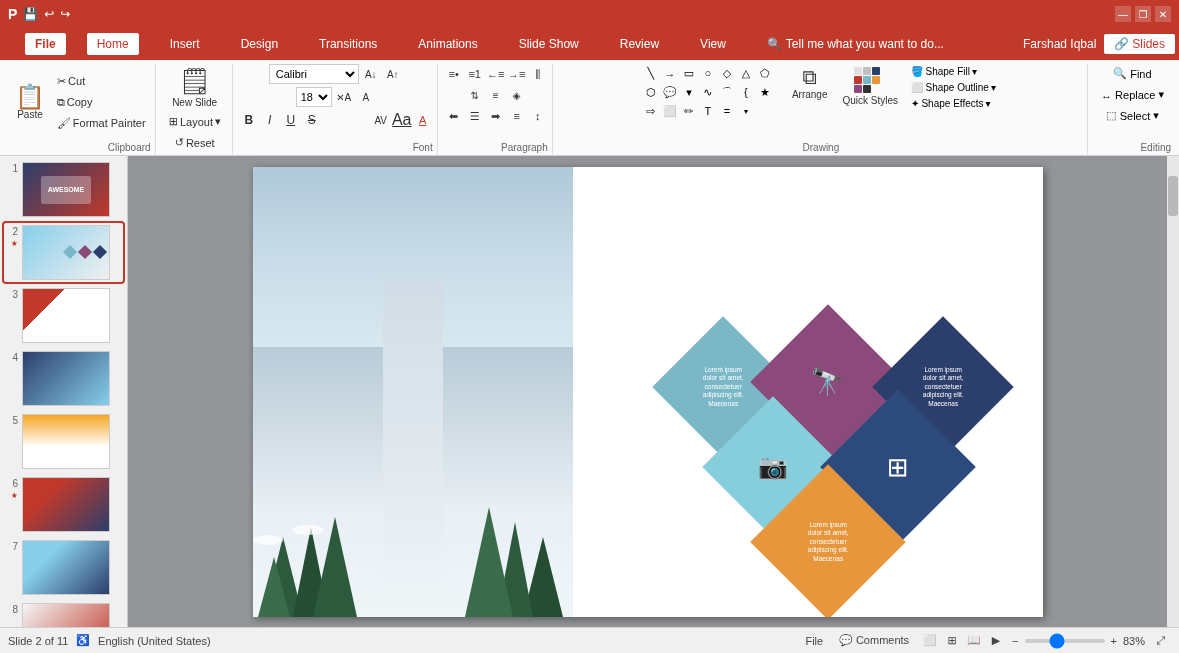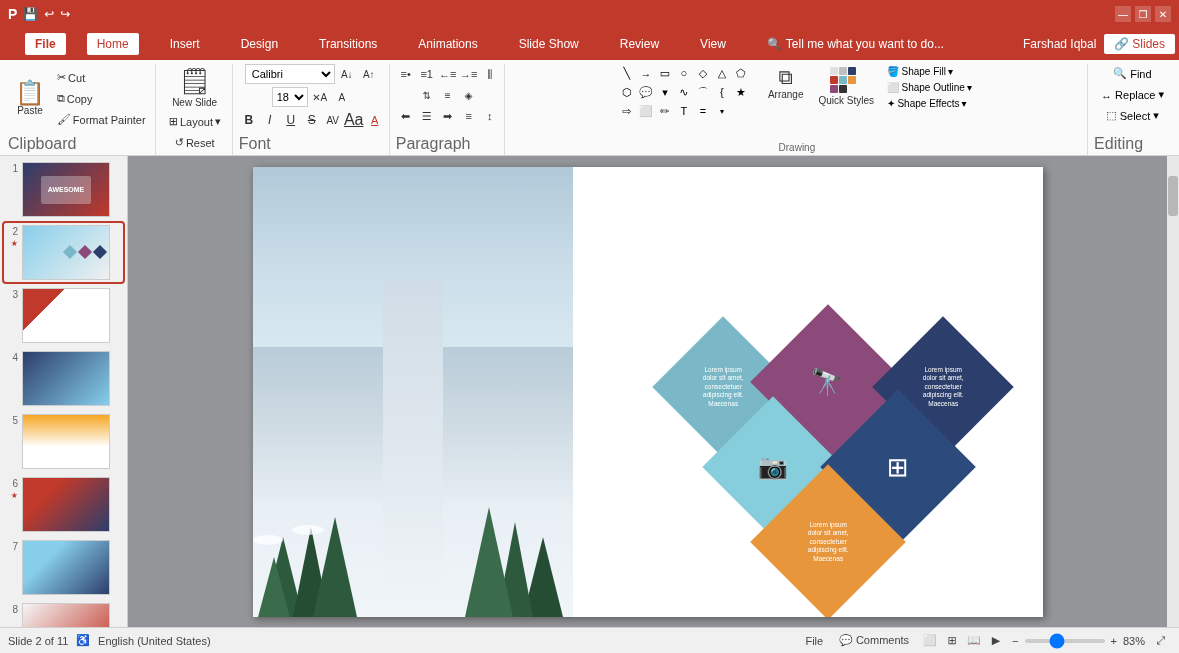--- a/index.html
+++ b/index.html
@@ -55,25 +55,25 @@
     .ribbon-group {
       display: flex;
       flex-direction: column;
       align-items: center;
       border-right: 1px solid #ddd;
       padding: 0 4px 2px;
       min-width: fit-content;
     }
     .ribbon-group:last-child { border-right: none; }
     .ribbon-group-label {
-      font-size: 16px;
+      font-size: 10px;
       color: #666;
       margin-top: auto;
       padding-top: 2px;
-      text-align: left;
+      text-align: right;
       width: 100%;
     }
     .ribbon-controls { display: flex; align-items: center; gap: 2px; flex: 1; }
 
     
     .clipboard-group .ribbon-controls { gap: 0; }
     .paste-btn {
       display: flex;
       flex-direction: column;
       align-items: center;
@@ -482,21 +482,21 @@
           <option>18</option>
         </select>
         <div class="icon-btn" style="font-size:10px;">✕A</div>
         <div class="icon-btn" style="font-size:10px;">A</div>
       </div>
       <div class="format-row">
         <div class="icon-btn bold">B</div>
         <div class="icon-btn italic">I</div>
         <div class="icon-btn underline">U</div>
         <div class="icon-btn" style="text-decoration:line-through;">S</div>
-        <div class="icon-btn" style="font-size:10px;">AV</div>
+        <div class="icon-btn" style="font-size:10px;margin-left:48px;">AV</div>
         <div class="icon-btn" style="font-size:16px;text-decoration:underline;">Aa</div>
         <div class="icon-btn" style="font-size:11px; color:#c0392b; text-decoration:underline; text-decoration-color:#c0392b;">A</div>
       </div>
     </div>
     <div class="ribbon-group-label">Font</div>
   </div>
 
   <div class="ribbon-group">
     <div class="ribbon-controls" style="flex-direction:column; gap:1px;">
       <div class="format-row">

